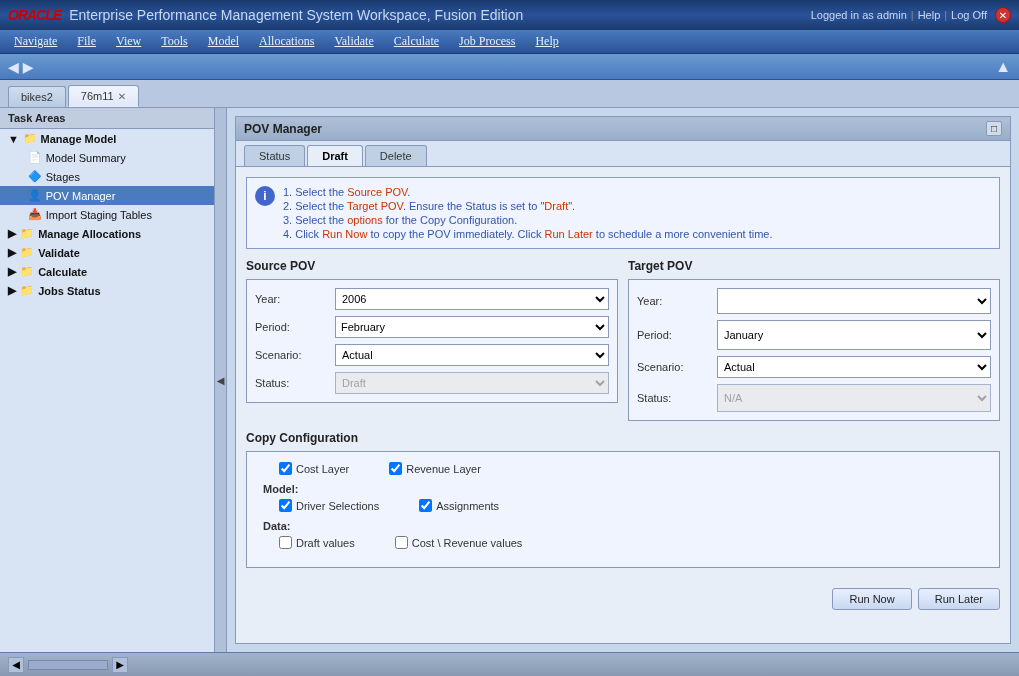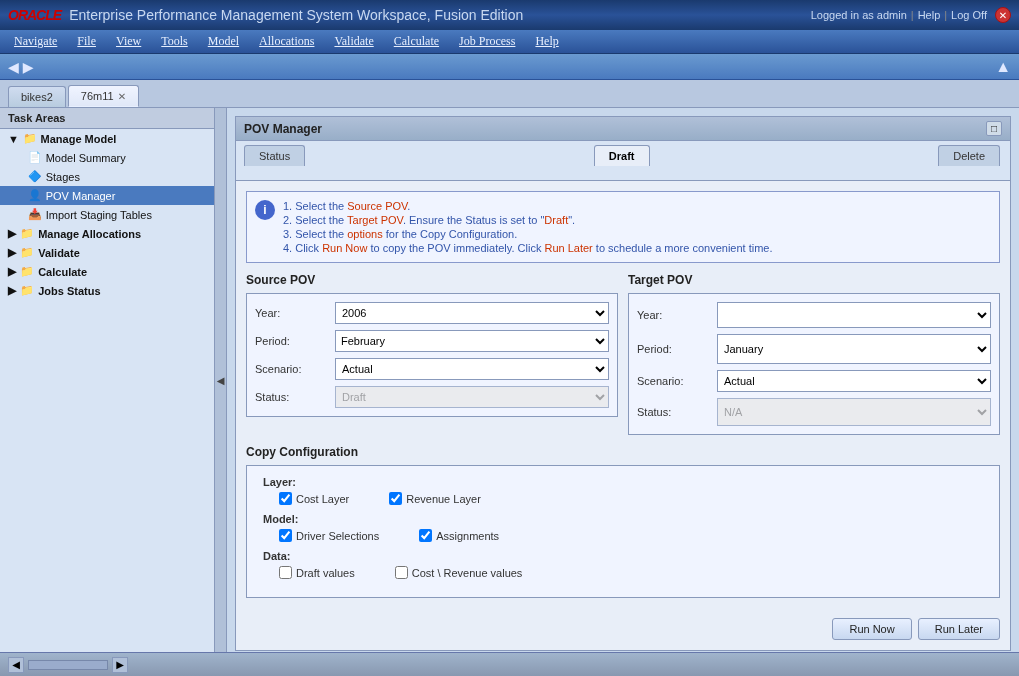--- a/index.html
+++ b/index.html
@@ -41,21 +41,21 @@
 
     
     .content { flex: 1; background: #c8d8ec; overflow: hidden; display: flex; flex-direction: column; }
 
     
     .pov-panel { margin: 8px; background: #e8eef8; border: 1px solid #8899bb; flex: 1; display: flex; flex-direction: column; }
     .pov-panel-header { background: linear-gradient(180deg, #b0c0d8 0%, #98aec8 100%); padding: 4px 8px; font-size: 12px; font-weight: bold; color: #222; display: flex; justify-content: space-between; align-items: center; border-bottom: 1px solid #8899bb; }
     .pov-panel-header-btn { background: #d0dce8; border: 1px solid #8899bb; border-radius: 2px; padding: 1px 4px; font-size: 10px; cursor: pointer; }
 
     
-    .inner-tabs { display: flex; padding: 4px 8px 14px; background: #d8e4f4; border-bottom: 1px solid #8899bb; justify-content: space-between; }
+    .inner-tabs { display: flex; padding: 4px 8px 0; background: #d8e4f4; border-bottom: 1px solid #8899bb; }
     .inner-tab { padding: 4px 14px; font-size: 11px; cursor: pointer; border: 1px solid #8899bb; border-bottom: none; border-radius: 3px 3px 0 0; background: #c0d0e4; color: #333; margin-right: 2px; }
     .inner-tab.active { background: #e8eef8; font-weight: bold; color: #000; }
 
     
     .instructions { margin: 10px; padding: 8px; background: #f0f4ff; border: 1px solid #8899cc; font-size: 11px; color: #336; display: flex; gap: 8px; }
     .info-icon { width: 20px; height: 20px; background: #4466cc; color: white; border-radius: 50%; display: flex; align-items: center; justify-content: center; font-size: 12px; font-weight: bold; flex-shrink: 0; }
 
     
     .pov-sections { display: flex; gap: 10px; margin: 0 10px; }
     .pov-section { flex: 1; }
@@ -275,21 +275,20 @@
             </div>
           </div>
         </div>
       </div>
 
       <div class="copy-config">
         <div class="copy-config-title">Copy Configuration</div>
         <div class="copy-config-box">
 
           <div class="config-group">
-            <div class="config-group-label">Layer:</div>
             <div class="config-options">
               <label class="config-option">
                 <input type="checkbox" checked="" style="">
                 <span>Cost Layer</span>
               </label>
               <label class="config-option">
                 <input type="checkbox" checked="" style="">
                 <span>Revenue Layer</span>
               </label>
             </div>

